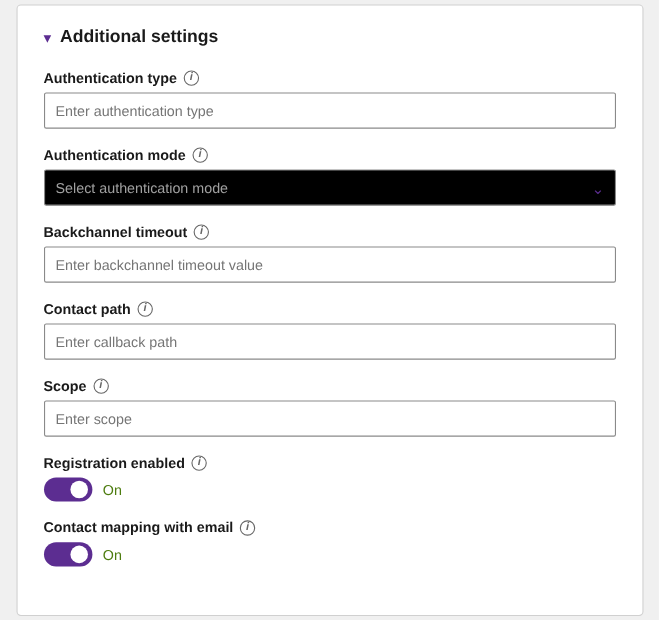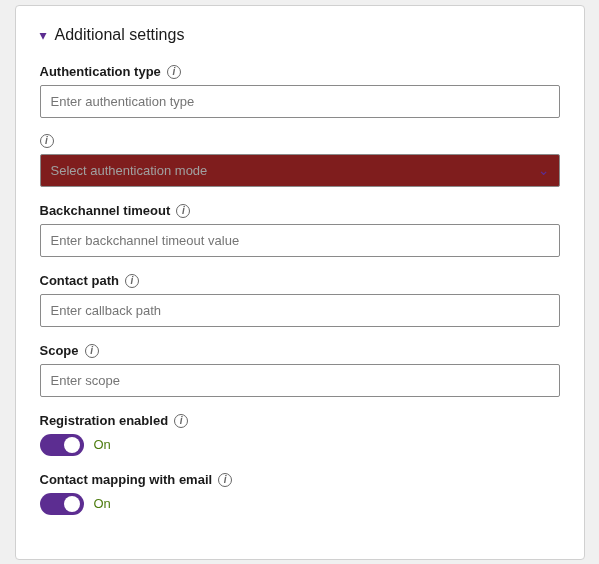--- a/index.html
+++ b/index.html
@@ -33,21 +33,21 @@
     }
 
     .chevron-icon {
       color: #5c2d91;
       font-size: 14px;
       cursor: pointer;
     }
 
     .section-title {
       font-size: 16px;
-      font-weight: 400;
+      font-weight: 700;
       color: #1a1a1a;
       text-align: center;
     }
 
     .field-group {
       margin-bottom: 16px;
     }
 
     .field-label {
       display: flex;
@@ -90,21 +90,21 @@
       width: 100%;
     }
 
     .select-input {
       width: 100%;
       border: 1px solid #8a8a8a;
       border-radius: 2px;
       padding: 8px 36px 8px 10px;
       font-size: 13px;
       color: #a0a0a0;
-      background: #7f1d1d;
+      background: #000000;
       appearance: none;
       -webkit-appearance: none;
       outline: none;
       cursor: pointer;
     }
 
     .select-chevron {
       position: absolute;
       right: 10px;
       top: 50%;
@@ -164,20 +164,21 @@
   <div class="field-group">
     <div class="field-label">
       <span>Authentication type</span>
       <span class="info-icon">i</span>
     </div>
     <input type="text" class="text-input" placeholder="Enter authentication type" style="">
   </div>
 
   <div class="field-group">
     <div class="field-label">
+      <span>Authentication mode</span>
       <span class="info-icon">i</span>
     </div>
     <div class="select-wrapper">
       <select class="select-input">
         <option value="">Select authentication mode</option>
       </select>
       <span class="select-chevron">⌄</span>
     </div>
   </div>
 

